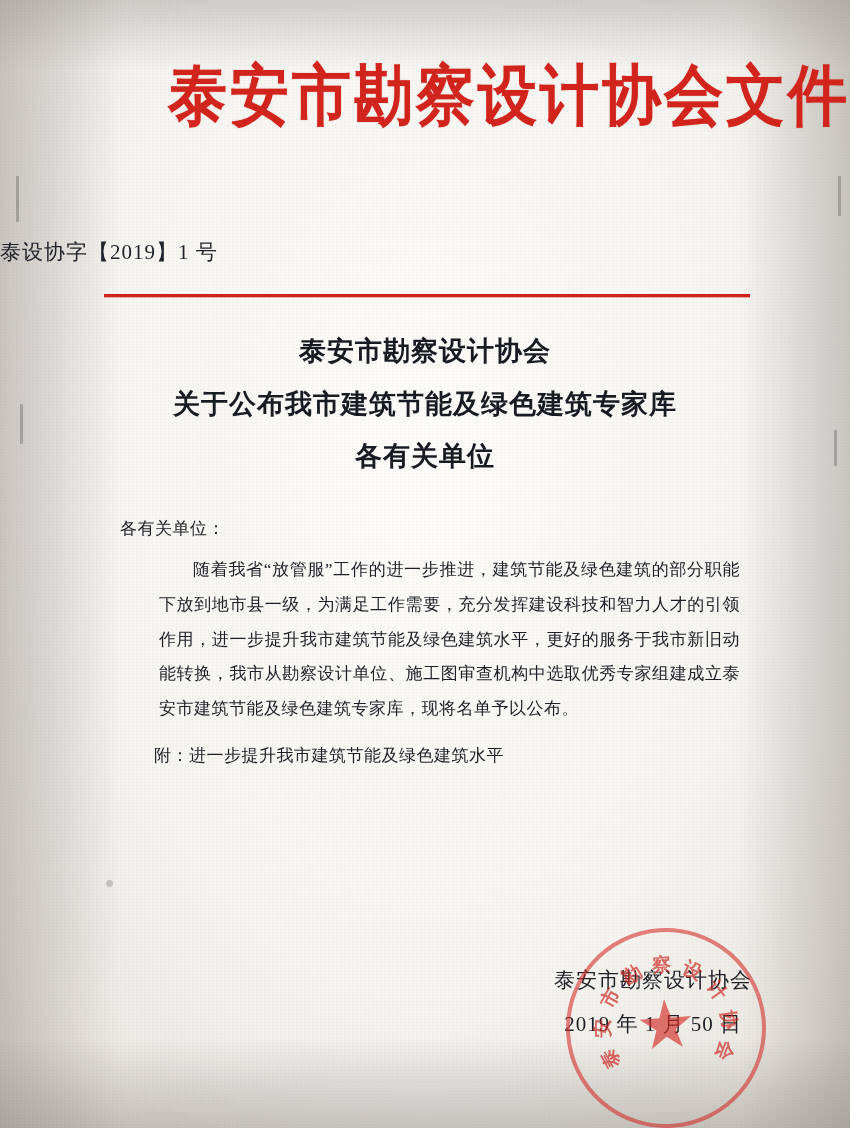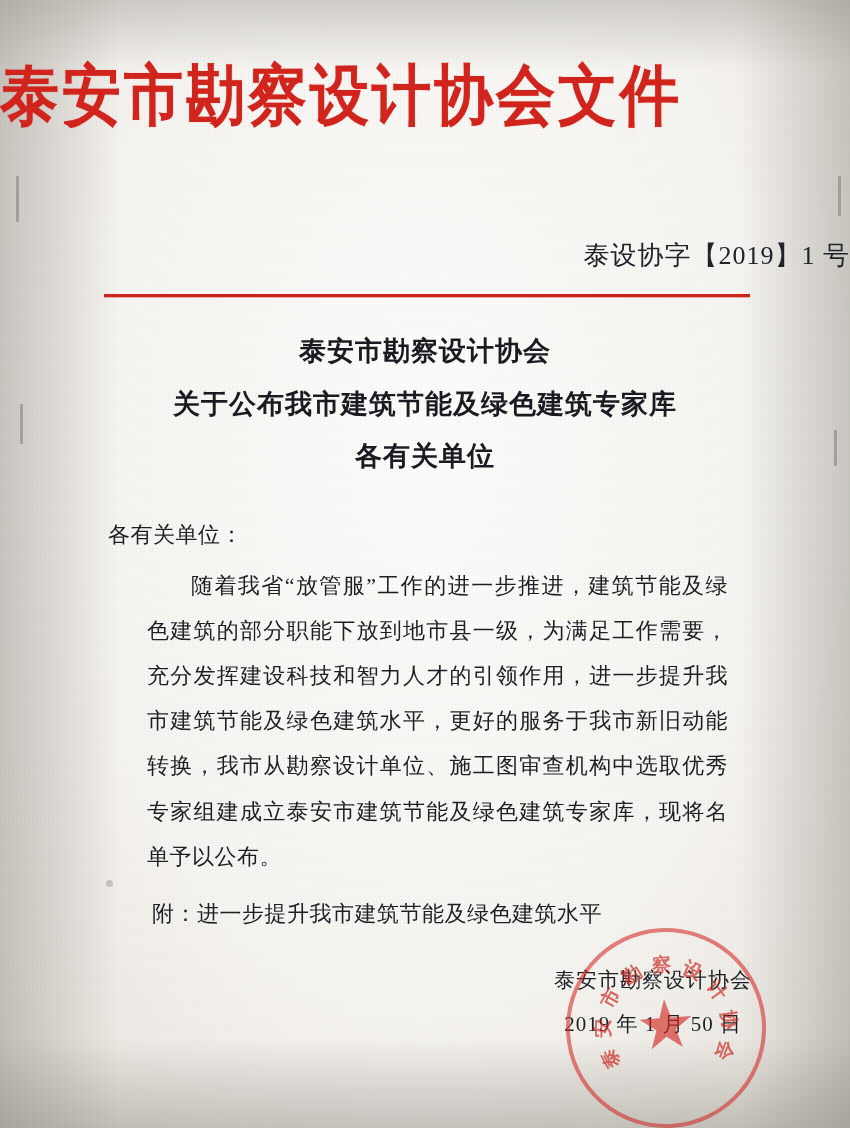--- a/index.html
+++ b/index.html
@@ -56,40 +56,40 @@
       repeating-linear-gradient(90deg, rgba(0,0,0,.010) 0 1px, rgba(255,255,255,0) 1px 4px);
     pointer-events: none;
   }
 
   
   .doc-header {
     position: absolute;
     top: 62px;
     left: 0;
     width: 100%;
-    text-align: left;
+    text-align: right;
   }
   .doc-title-red {
     color: #d0241d;
     font-family: "DejaVu Serif", "Liberation Serif", serif;
     font-weight: bold;
     font-size: 59px;
     letter-spacing: 3px;
     line-height: 1.15;
     text-shadow: 0 0 1px rgba(208,36,29,.5);
     transform: scaleY(1.12);
   }
 
   .doc-number {
     position: absolute;
     top: 238px;
     left: 0;
     width: 100%;
-    text-align: right;
-    font-size: 26px;
+    text-align: left;
+    font-size: 21px;
     color: #20232b;
     letter-spacing: 1px;
   }
 
   .red-rule {
     position: absolute;
     top: 294px;
     left: 104px;
     width: 646px;
     height: 3px;
@@ -109,24 +109,24 @@
     font-weight: bold;
     line-height: 1.95;
     letter-spacing: 1px;
   }
   .doc-subject .line { display: block; }
 
   
   .doc-body {
     position: absolute;
     top: 512px;
-    left: 108px;
+    left: 120px;
     width: 620px;
     color: #1c1f26;
-    font-size: 22px;
+    font-size: 17px;
     line-height: 2.05;
     letter-spacing: .5px;
   }
   .salutation { display: block; margin-bottom: 6px; }
   .para {
     display: block;
     text-indent: 2em;
     text-align: justify;
     text-justify: inter-ideograph;
     margin-left: 39px;

